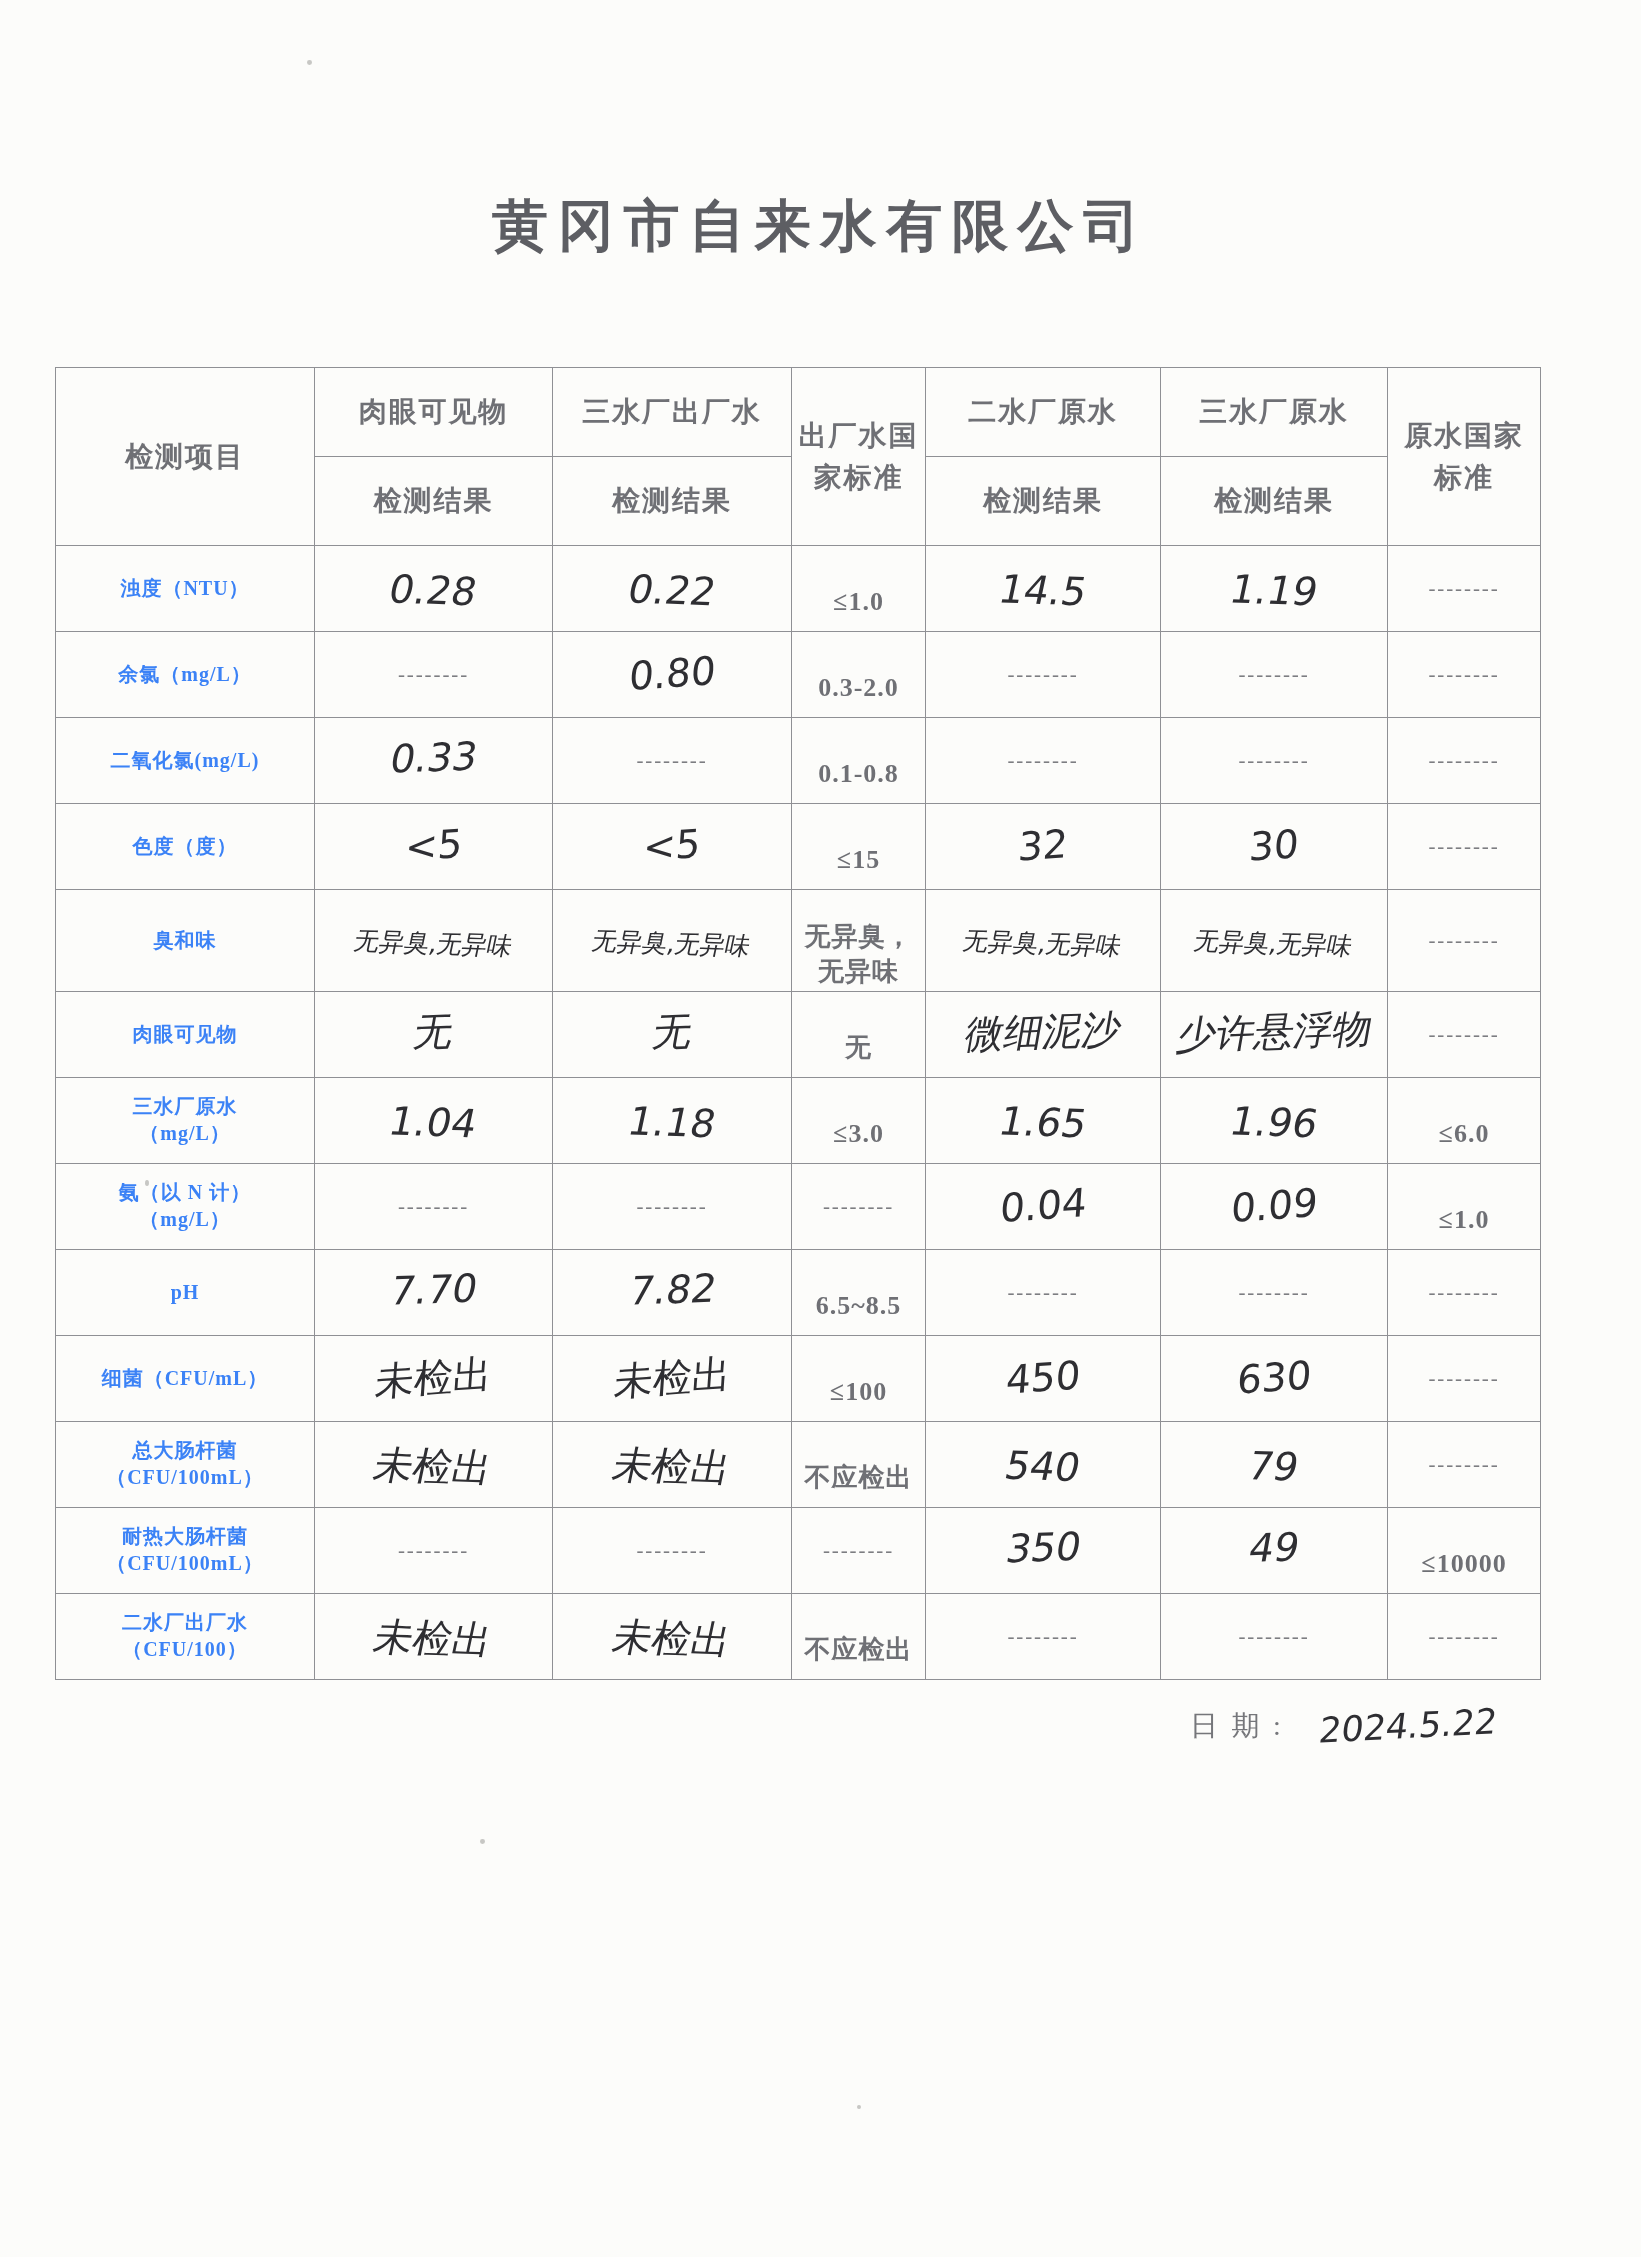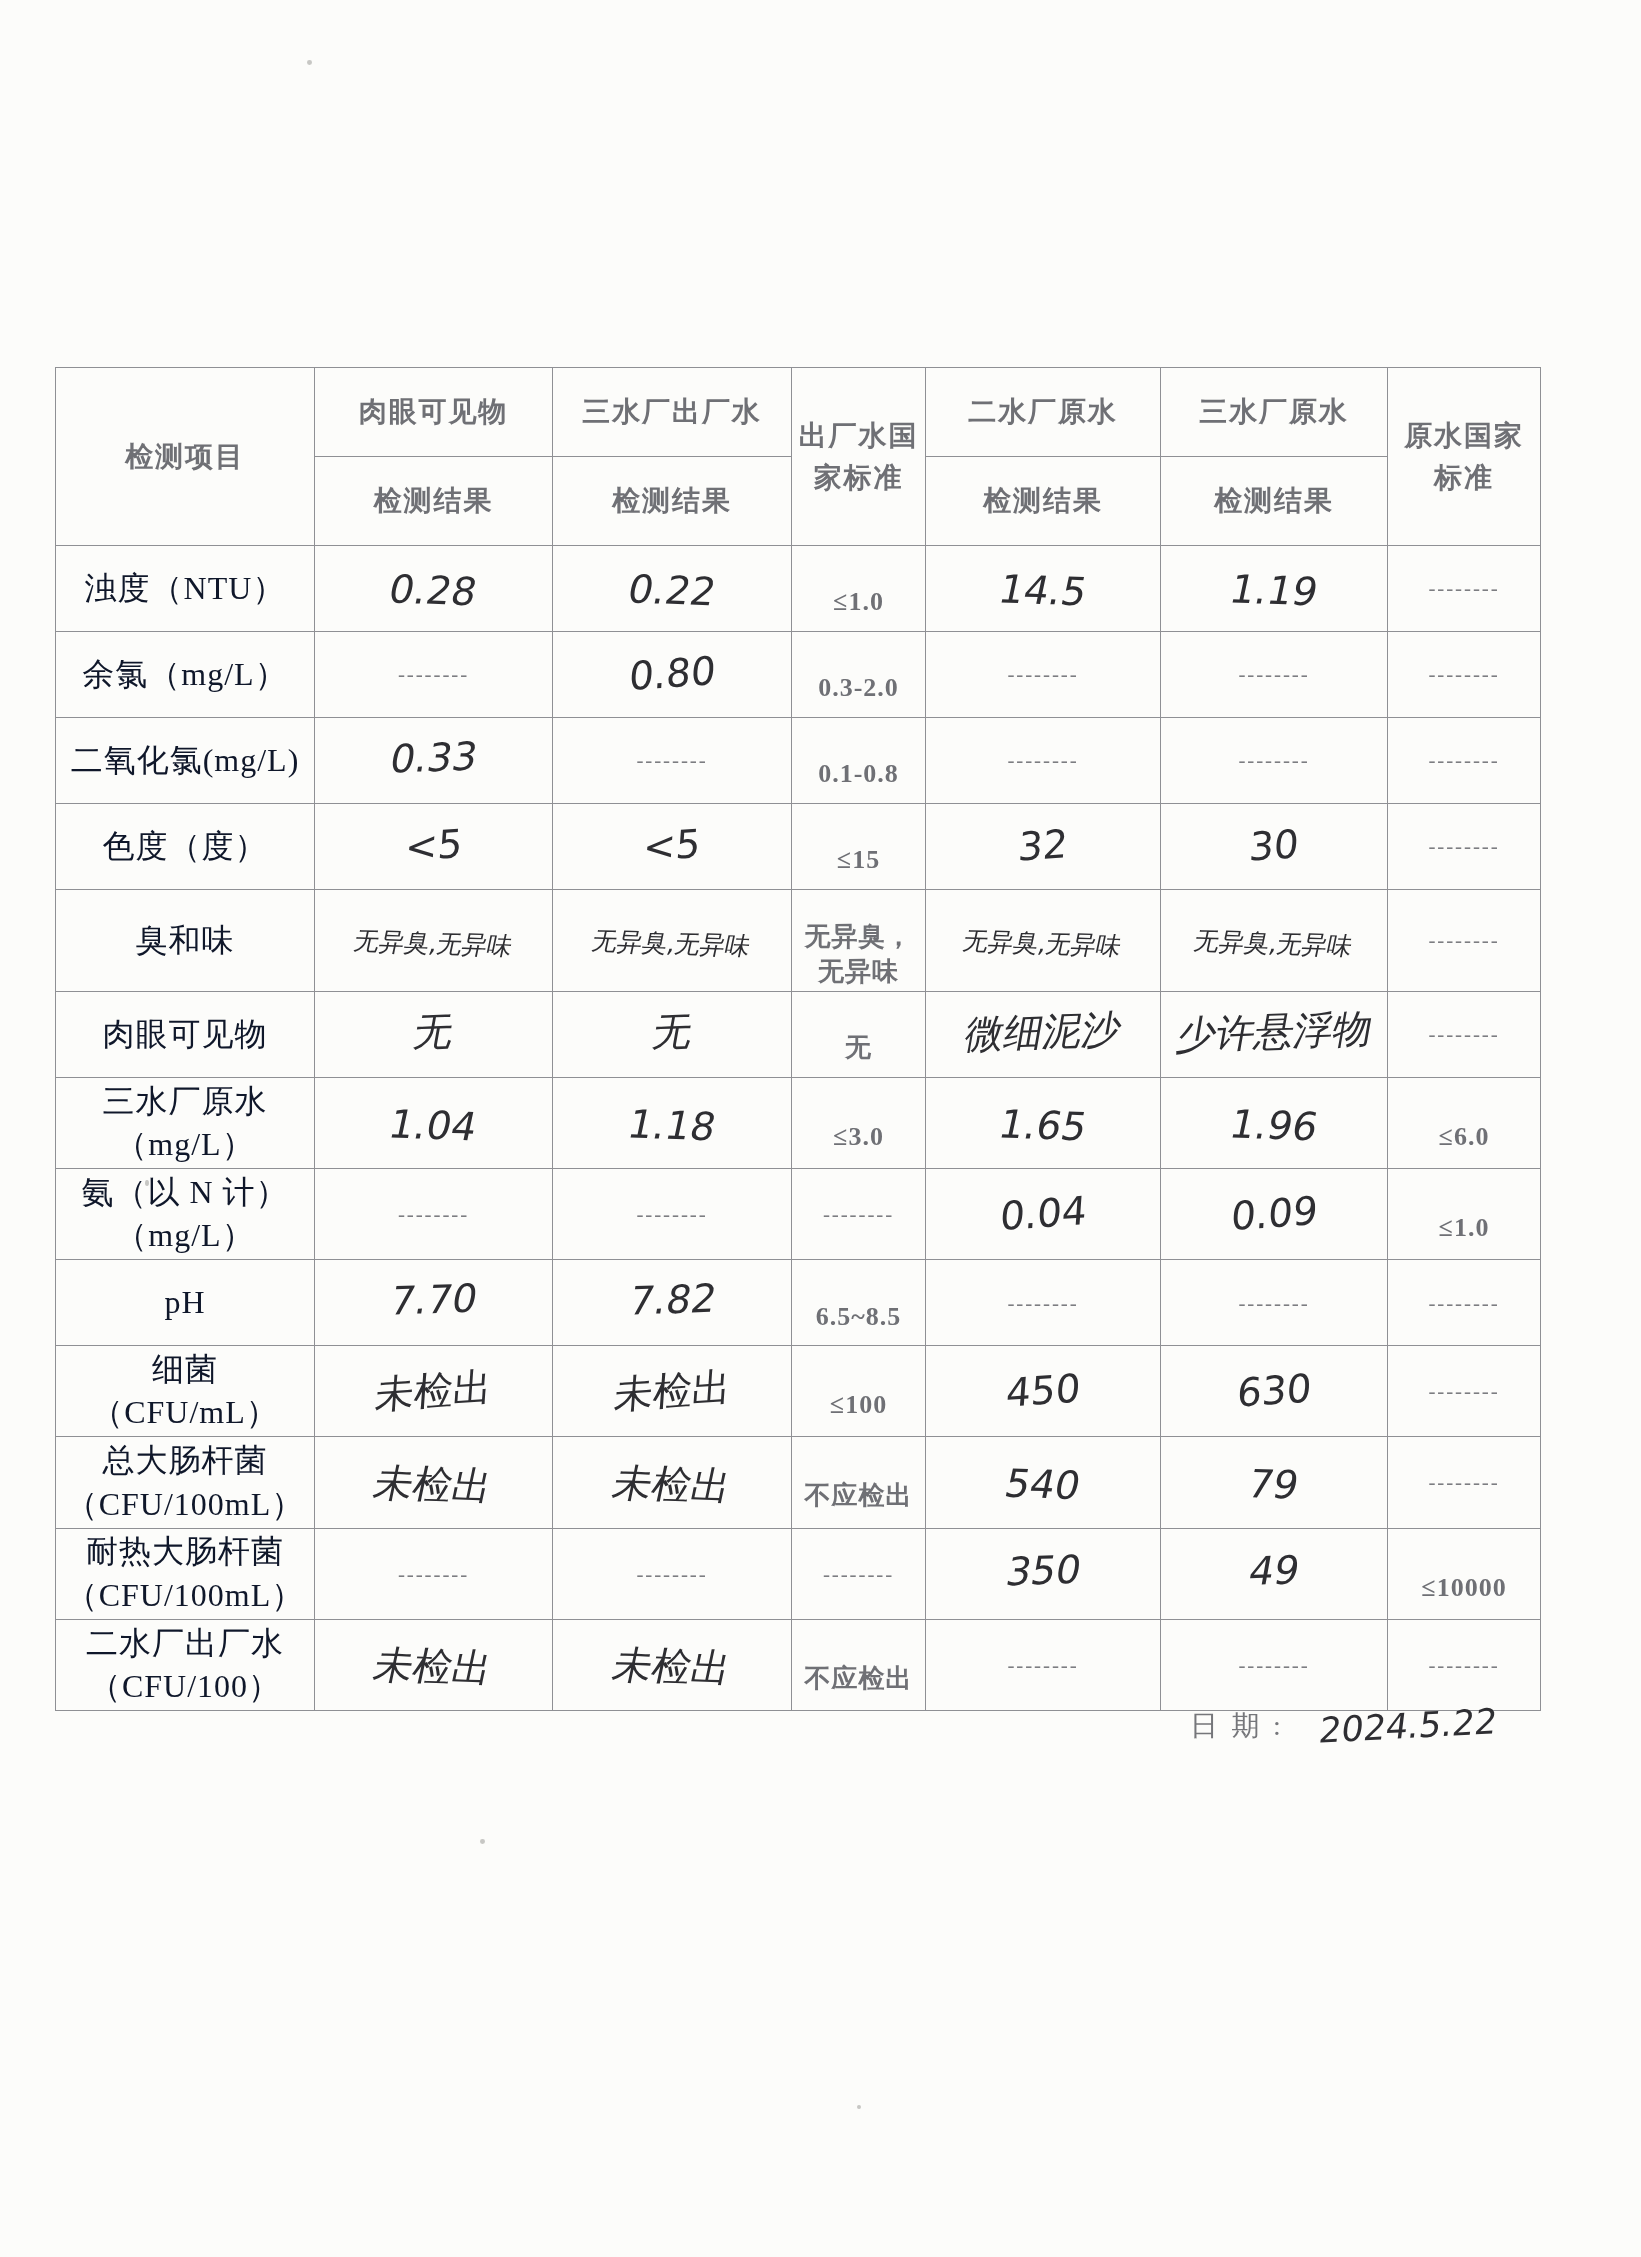--- a/index.html
+++ b/index.html
@@ -22,21 +22,21 @@
     border-collapse:collapse;table-layout:fixed;color:#6f7075;
     border:1.9px solid #7e7f83;
   }
   .results th,.results td{
     border:1px solid #8f9094;padding:1.9px 3.9px;text-align:center;
     vertical-align:middle;overflow:hidden;
   }
   .results thead th{font-weight:700;font-size:28px;letter-spacing:1.9px;white-space:pre-line;line-height:1.5;}
   .results thead tr.hrow{height:89px;}
   .results tbody tr{height:86px;}
-  .item-cell{font-weight:400;font-size:32px;letter-spacing:1px;white-space:pre-line;line-height:1.35;color:#0f172a;}
+  .item-cell{font-weight:700;font-size:20px;letter-spacing:1px;white-space:pre-line;line-height:1.35;color:#3b82f6;}
   .printed{font-size:25px;letter-spacing:1px;white-space:pre-line;line-height:1.35;display:inline-block;}
   .std-bold{font-weight:700;font-size:26px;margin-top:27px;}
   .dash{font-size:21px;letter-spacing:1.9px;opacity:.9;}
   .hand{
     font-family:"DejaVu Sans",sans-serif;color:#2e2e32;font-size:39px;
     display:inline-block;transform:rotate(-4deg) skewX(-8deg);line-height:1.1;
   }
   .hand-sm{font-size:25px;}
   .results tbody tr:nth-child(odd) .hand{transform:rotate(2deg) skewX(-10deg) translateY(2.9px);}
   .results tbody tr:nth-child(3n) .hand{transform:rotate(-2deg) skewX(-12deg) translateY(-1.9px);}
@@ -49,20 +49,21 @@
 </head>
 <body>
 
 <div class="page">
 
   <div class="speck" style="left:307px;top:60px;width:4.8px;height:4.8px;"></div>
   <div class="speck" style="left:145px;top:1180px;width:3.9px;height:5.8px;"></div>
   <div class="speck" style="left:480px;top:1839px;width:4.8px;height:4.8px;"></div>
   <div class="speck" style="left:857px;top:2105px;width:3.9px;height:3.9px;"></div>
 
+  <div class="title title-1">黄冈市自来水有限公司</div>
 
   <table class="results">
     <colgroup>
       <col style="width:259px">
         <col style="width:238px">
         <col style="width:239px">
       <col style="width:134px">
         <col style="width:235px">
         <col style="width:227px">
       <col style="width:153px">

